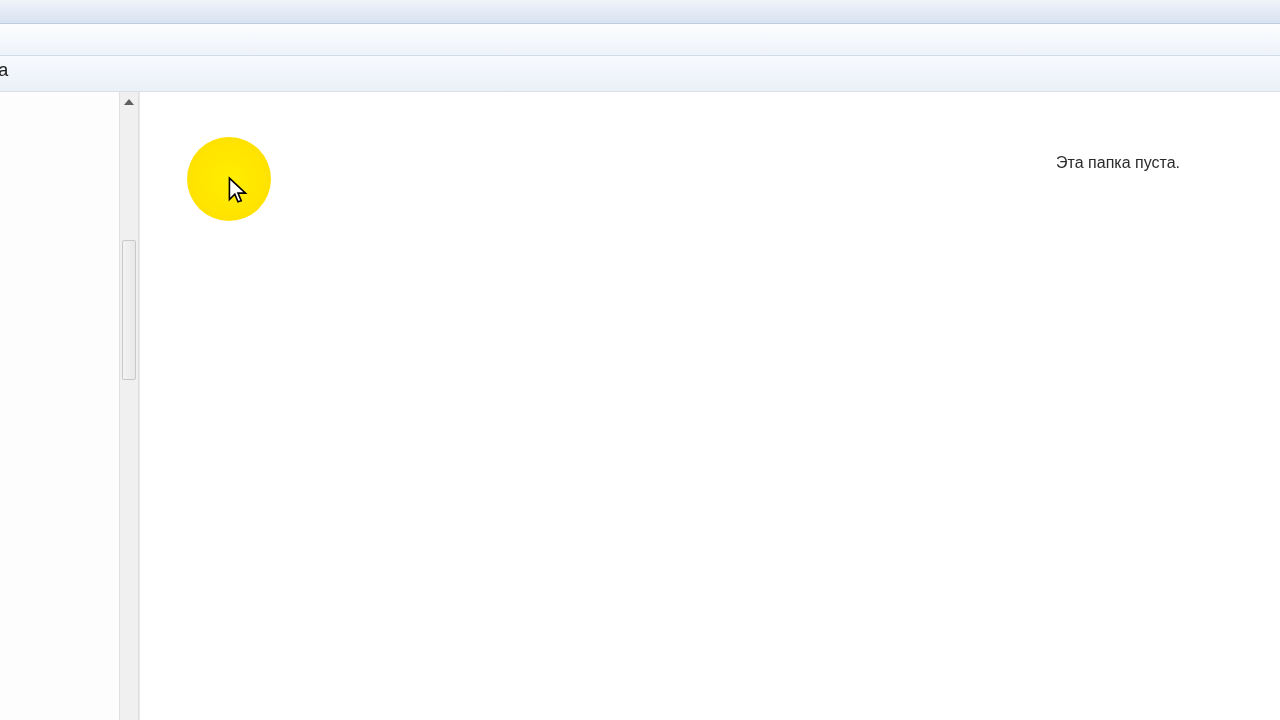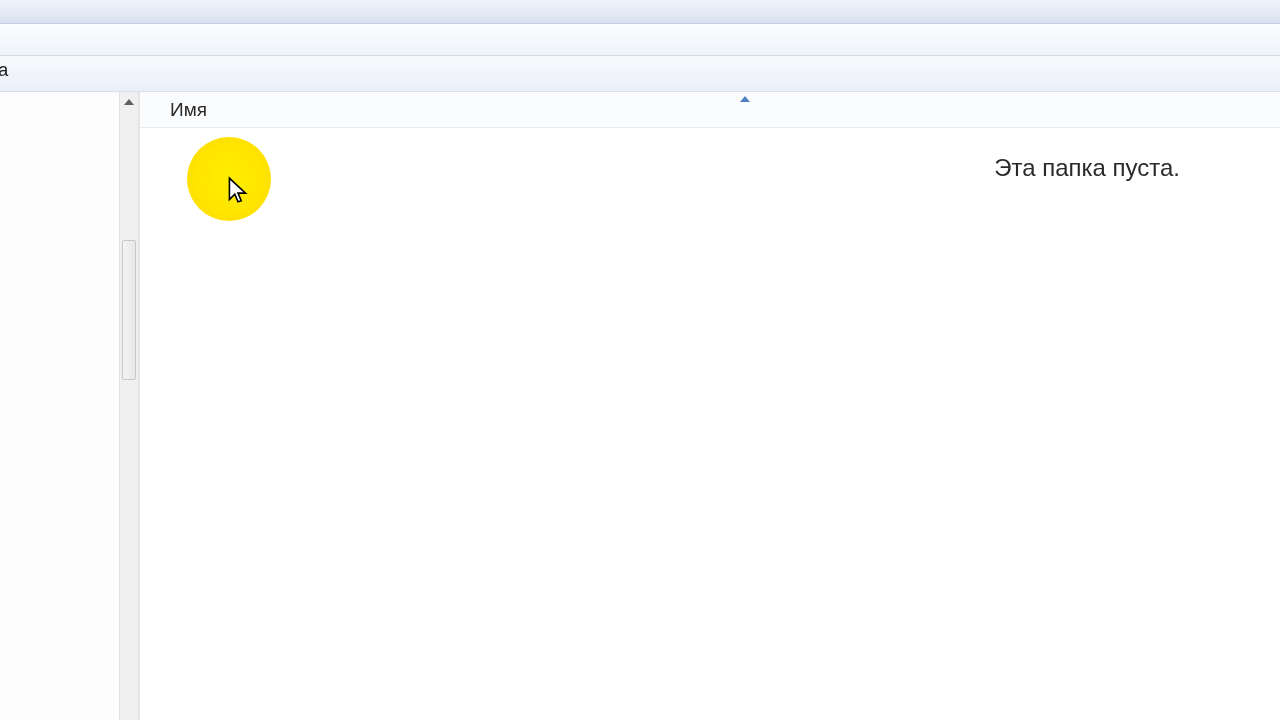--- a/index.html
+++ b/index.html
@@ -122,21 +122,21 @@
       width: 0;
       height: 0;
       border-left: 5px solid transparent;
       border-right: 5px solid transparent;
       border-bottom: 6px solid #5080c0;
     }
     .empty-message {
       position: absolute;
       top: 62px;
       right: 100px;
-      font-size: 24px;
+      font-size: 16px;
       color: #2a2a2a;
       text-align: center;
     }
     .highlight-circle {
       position: absolute;
       top: 137px;
       left: 187px;
       width: 84px;
       height: 84px;
       background: radial-gradient(circle, #ffee00 0%, #ffe400 60%, #ffd800 100%);
@@ -166,26 +166,20 @@
 
 <div class="content-area">
   <div class="nav-pane">
     <div class="nav-scrollbar">
       <div class="nav-scrollbar-up"></div>
       <div class="nav-scrollbar-thumb"></div>
     </div>
   </div>
 
   <div class="main-pane">
-    <div class="column-header">
-      <div class="column-name">
-        <span>Имя</span>
-        <span class="sort-indicator"></span>
-      </div>
-    </div>
     <div class="empty-message">Эта папка пуста.</div>
   </div>
 </div>
 
 <div class="highlight-circle"></div>
 <div class="cursor-pointer">
   <svg viewBox="0 0 20 28">
     <path d="M 2 2 L 2 22 L 7 17 L 10 24 L 13 23 L 10 16 L 17 16 Z" fill="white" stroke="black" stroke-width="1.5"></path>
   </svg>
 </div>

